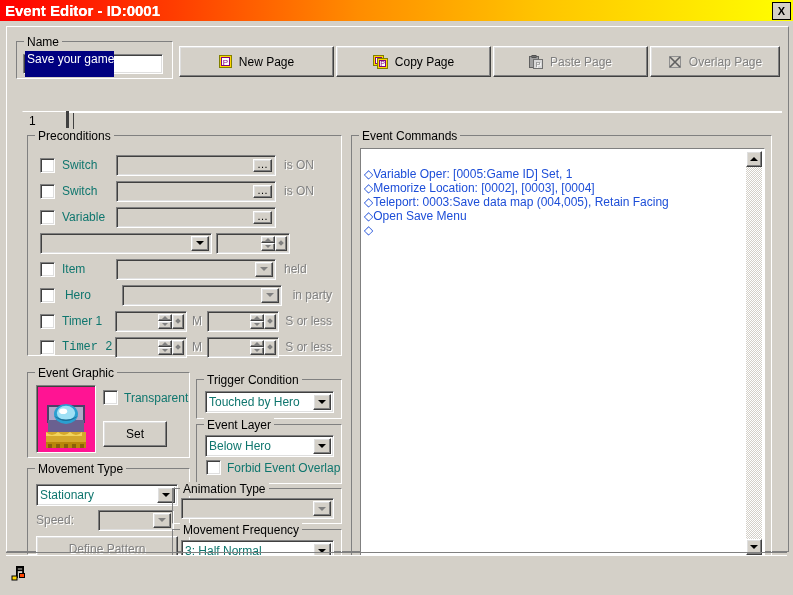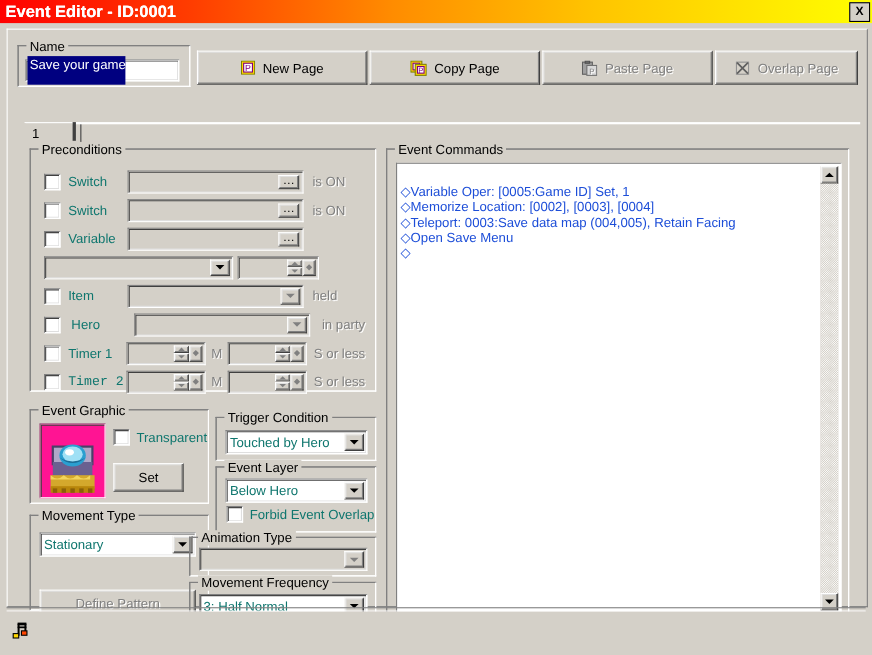--- a/index.html
+++ b/index.html
@@ -439,20 +439,29 @@
     <div class="inner"></div>
     <div class="grplbl">Movement Type</div>
 
     <div class="field white" style="position:absolute;left:8px;top:15px;width:140px;height:20px;">
       <span class="lbl" style="position:absolute;left:3px;top:3px;">Stationary</span>
       <div class="arrowbox">
           <div class="tri-down"></div>
         </div>
     </div>
 
+    <div style="position:absolute;left:8px;top:41px;width:140px;height:20px;display:flex;align-items:center;">
+      <span class="lbl dim" style="width:62px;">Speed:</span>
+      <div class="field" style="width:74px;height:19px;position:relative;">
+        <span class="lbl dim" style="position:absolute;left:3px;top:2px;"></span>
+        <div class="arrowbox">
+            <div class="tri-down dim"></div>
+          </div>
+      </div>
+    </div>
 
     <div class="btn disabled" style="position:absolute;left:8px;top:67px;width:140px;height:24px;">
       <span>Define Pattern</span>
     </div>
   </div>
 
   <div class="grp" style="left:189px;top:352px;width:144px;height:38px;">
     <div class="inner"></div>
     <div class="grplbl">Trigger Condition</div>
     <div class="field white" style="position:absolute;left:8px;top:11px;width:127px;height:20px;">

